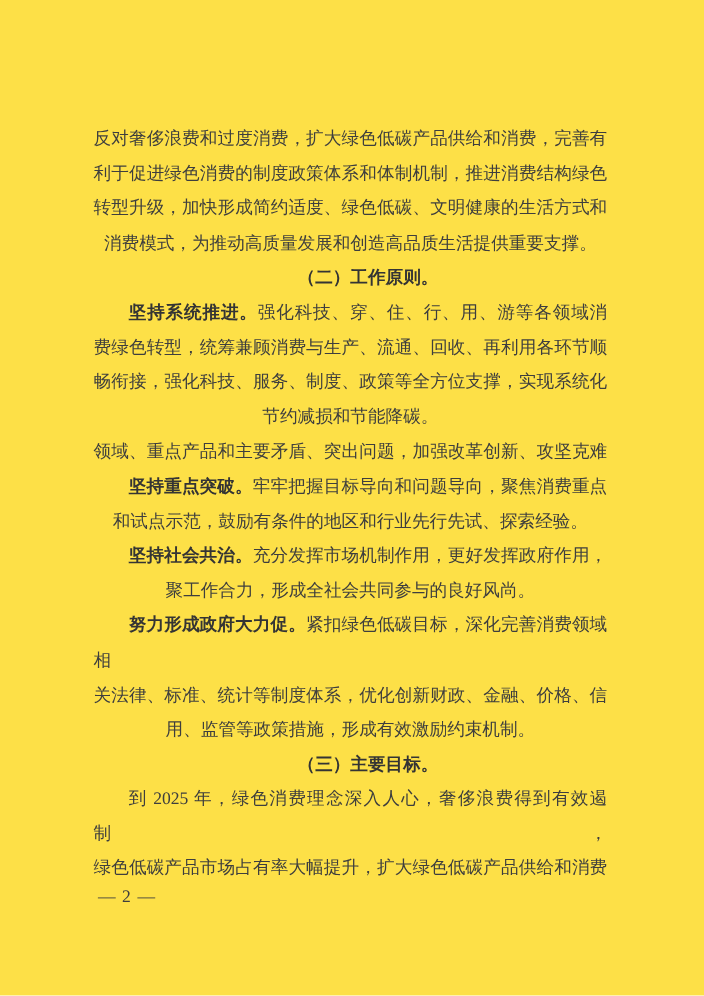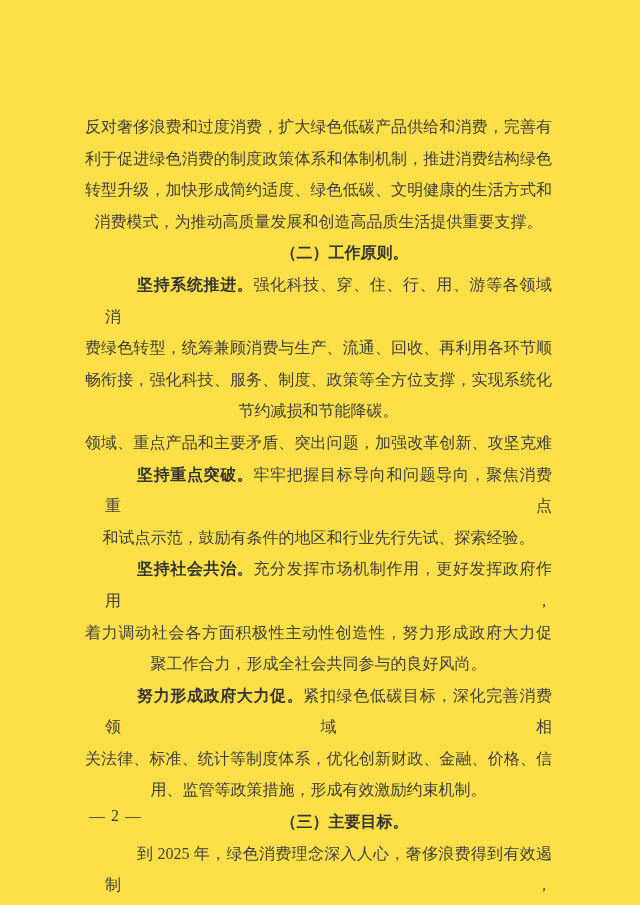--- a/index.html
+++ b/index.html
@@ -22,21 +22,21 @@
     font-size: 16px;
     line-height: 31.6px;
     text-align: center;
     white-space: normal;
   }
   
   .j {
     text-align: justify;
     text-align-last: justify;
   }
-  .indent { text-indent: 32px; margin-left: 20px; }
+  .indent { text-indent: 32px; }
   .lead { font-weight: bold; color: #343434; }
   .heading .lead { font-weight: bold; color: #343434; }
   .page-footer {
     position: absolute;
     left: 89px;
     top: 806px;
     font-size: 16px;
     line-height: 20px;
     color: #3e3e3e;
     letter-spacing: 1px;
@@ -58,21 +58,20 @@
     <div class="line j indent"><span class="lead">坚持系统推进。</span><span>强化科技、穿、住、行、用、游等各领域消</span></div>
     <div class="line j"><span>费绿色转型，统筹兼顾消费与生产、流通、回收、再利用各环节顺</span></div>
     <div class="line j"><span>畅衔接，强化科技、服务、制度、政策等全方位支撑，实现系统化</span></div>
     <div class="line"><span>节约减损和节能降碳。</span></div>
 
     <div class="line j"><span>领域、重点产品和主要矛盾、突出问题，加强改革创新、攻坚克难</span></div>
     <div class="line j indent"><span class="lead">坚持重点突破。</span><span>牢牢把握目标导向和问题导向，聚焦消费重点</span></div>
     <div class="line"><span>和试点示范，鼓励有条件的地区和行业先行先试、探索经验。</span></div>
 
     <div class="line j indent"><span class="lead">坚持社会共治。</span><span>充分发挥市场机制作用，更好发挥政府作用，</span></div>
-    <div class="line j"><span>着力调动社会各方面积极性主动性创造性，努力形成政府大力促</span></div>
     <div class="line"><span>聚工作合力，形成全社会共同参与的良好风尚。</span></div>
 
     <div class="line j indent"><span class="lead">努力形成政府大力促。</span><span>紧扣绿色低碳目标，深化完善消费领域相</span></div>
     <div class="line j"><span>关法律、标准、统计等制度体系，优化创新财政、金融、价格、信</span></div>
     <div class="line"><span>用、监管等政策措施，形成有效激励约束机制。</span></div>
 
     <div class="line indent heading"><span class="lead">（三）主要目标。</span><span></span></div>
 
     <div class="line j indent"><span>到 2025 年，绿色消费理念深入人心，奢侈浪费得到有效遏制，</span></div>
     <div class="line j"><span>绿色低碳产品市场占有率大幅提升，扩大绿色低碳产品供给和消费</span></div>

